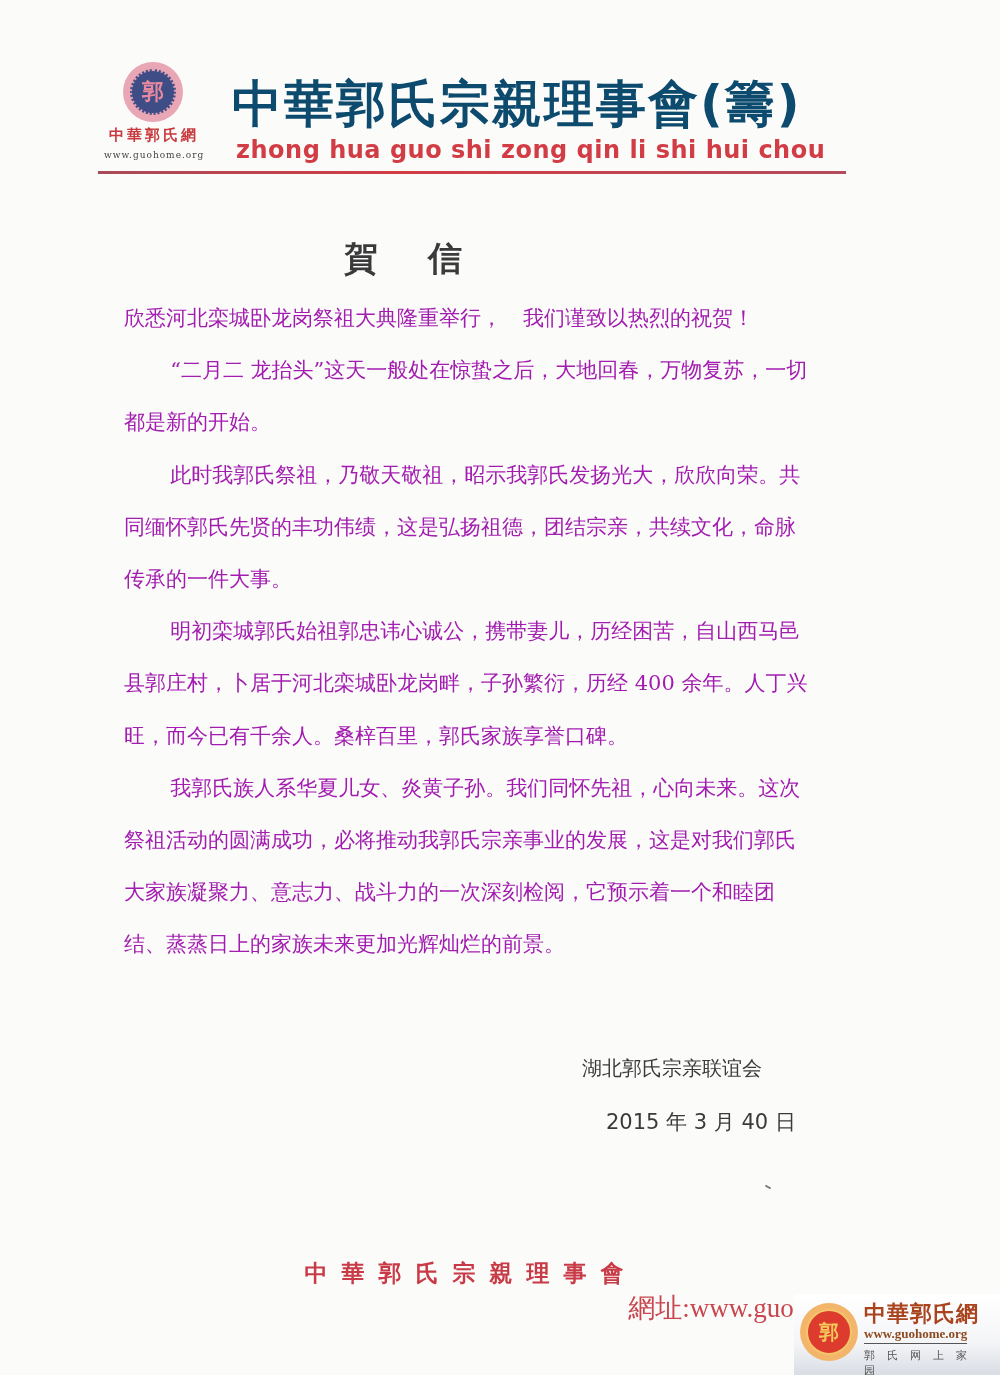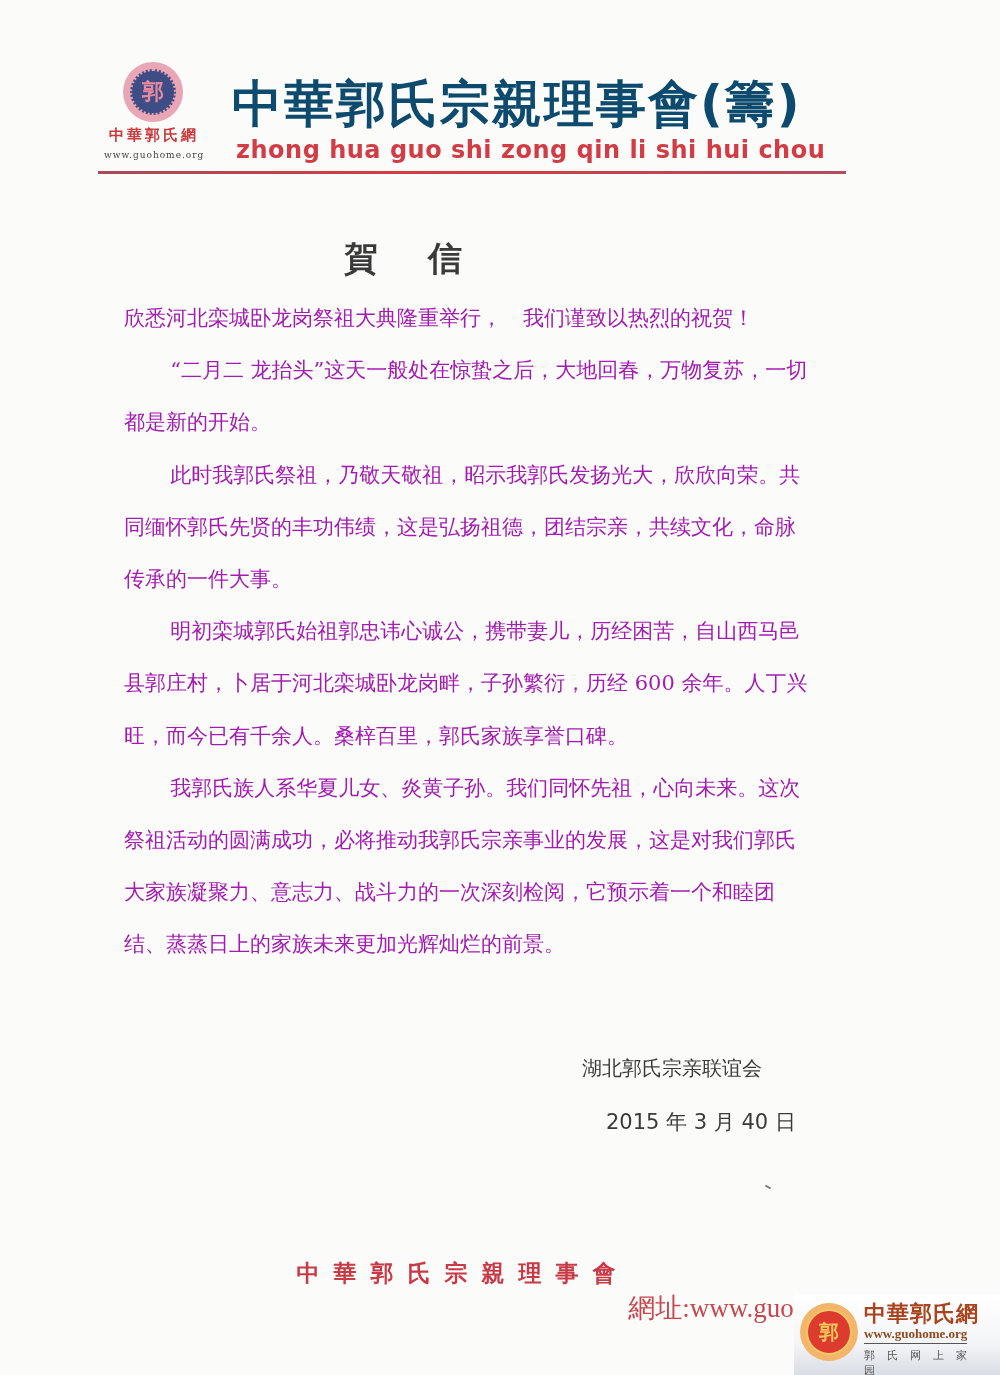--- a/index.html
+++ b/index.html
@@ -69,21 +69,21 @@
     }
     .date {
       left: 606px; top: 1108px; font-size: 21px; color: #3a3a3a;
       font-family: "DejaVu Sans", sans-serif;
     }
 
     .speck1 { left: 765px; top: 1186px; width: 6px; height: 2px; background: #777; transform: rotate(30deg); }
 
     
     .footer-org {
-      left: 0; width: 912px; top: 1258px; text-align: center;
+      left: 8px; width: 912px; top: 1258px; text-align: center;
       font-size: 23px; color: #c83a46; letter-spacing: 14px; font-weight: bold;
       padding-left: 14px; box-sizing: border-box;
     }
     .footer-url {
       left: 0; width: 896px; top: 1290px; text-align: right;
       font-size: 27px; color: #c8474f;
       font-family: "Liberation Serif", "DejaVu Serif", serif;
     }
 
     
@@ -127,21 +127,21 @@
 <div class="abs header-title">中華郭氏宗親理事會(籌)</div>
 <div class="abs header-pinyin">zhong hua guo shi zong qin li shi hui chou</div>
 <div class="abs header-rule"></div>
 
 <div class="abs letter-title">賀信</div>
 
 <div class="abs body-text">
   <p class="para">欣悉河北栾城卧龙岗祭祖大典隆重举行，　我们谨致以热烈的祝贺！</p>
   <p class="para indent">“二月二 龙抬头”这天一般处在惊蛰之后，大地回春，万物复苏，一切都是新的开始。</p>
   <p class="para indent">此时我郭氏祭祖，乃敬天敬祖，昭示我郭氏发扬光大，欣欣向荣。共同缅怀郭氏先贤的丰功伟绩，这是弘扬祖德，团结宗亲，共续文化，命脉传承的一件大事。</p>
-  <p class="para indent">明初栾城郭氏始祖郭忠讳心诚公，携带妻儿，历经困苦，自山西马邑县郭庄村，卜居于河北栾城卧龙岗畔，子孙繁衍，历经 600 余年。人丁兴旺，而今已有千余人。桑梓百里，郭氏家族享誉口碑。</p>
+  <p class="para indent">明初栾城郭氏始祖郭忠讳心诚公，携带妻儿，历经困苦，自山西马邑县郭庄村，卜居于河北栾城卧龙岗畔，子孙繁衍，历经 400 余年。人丁兴旺，而今已有千余人。桑梓百里，郭氏家族享誉口碑。</p>
   <p class="para indent">我郭氏族人系华夏儿女、炎黄子孙。我们同怀先祖，心向未来。这次祭祖活动的圆满成功，必将推动我郭氏宗亲事业的发展，这是对我们郭氏大家族凝聚力、意志力、战斗力的一次深刻检阅，它预示着一个和睦团结、蒸蒸日上的家族未来更加光辉灿烂的前景。</p>
 </div>
 
 <div class="abs signature">湖北郭氏宗亲联谊会</div>
 <div class="abs date">2015 年 3 月 40 日</div>
 <div class="abs speck1"></div>
 
 <div class="abs footer-org">中華郭氏宗親理事會</div>
 <div class="abs footer-url">網址:www.guohome.org</div>
 

